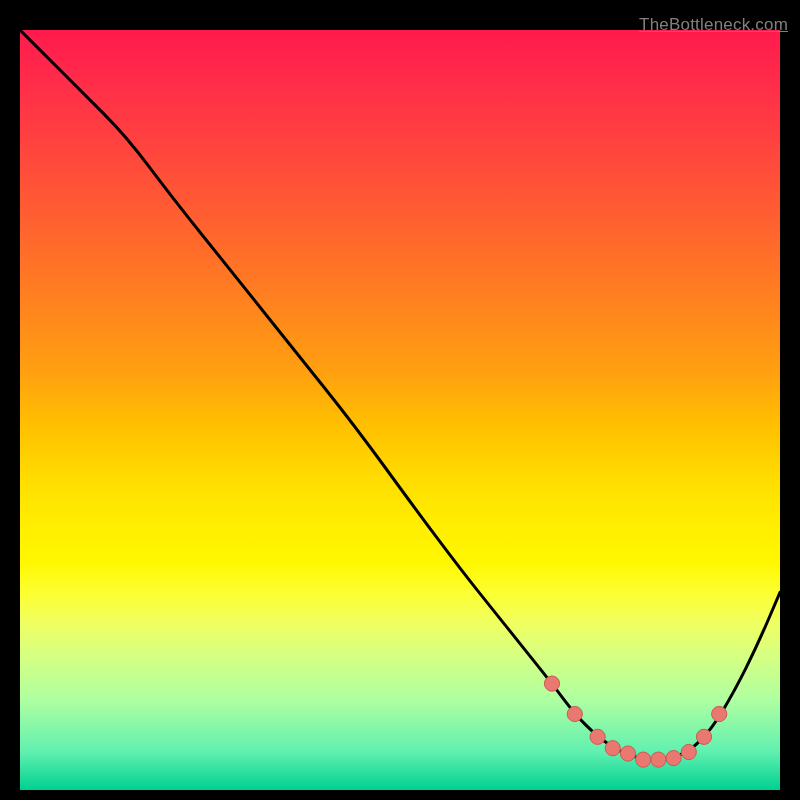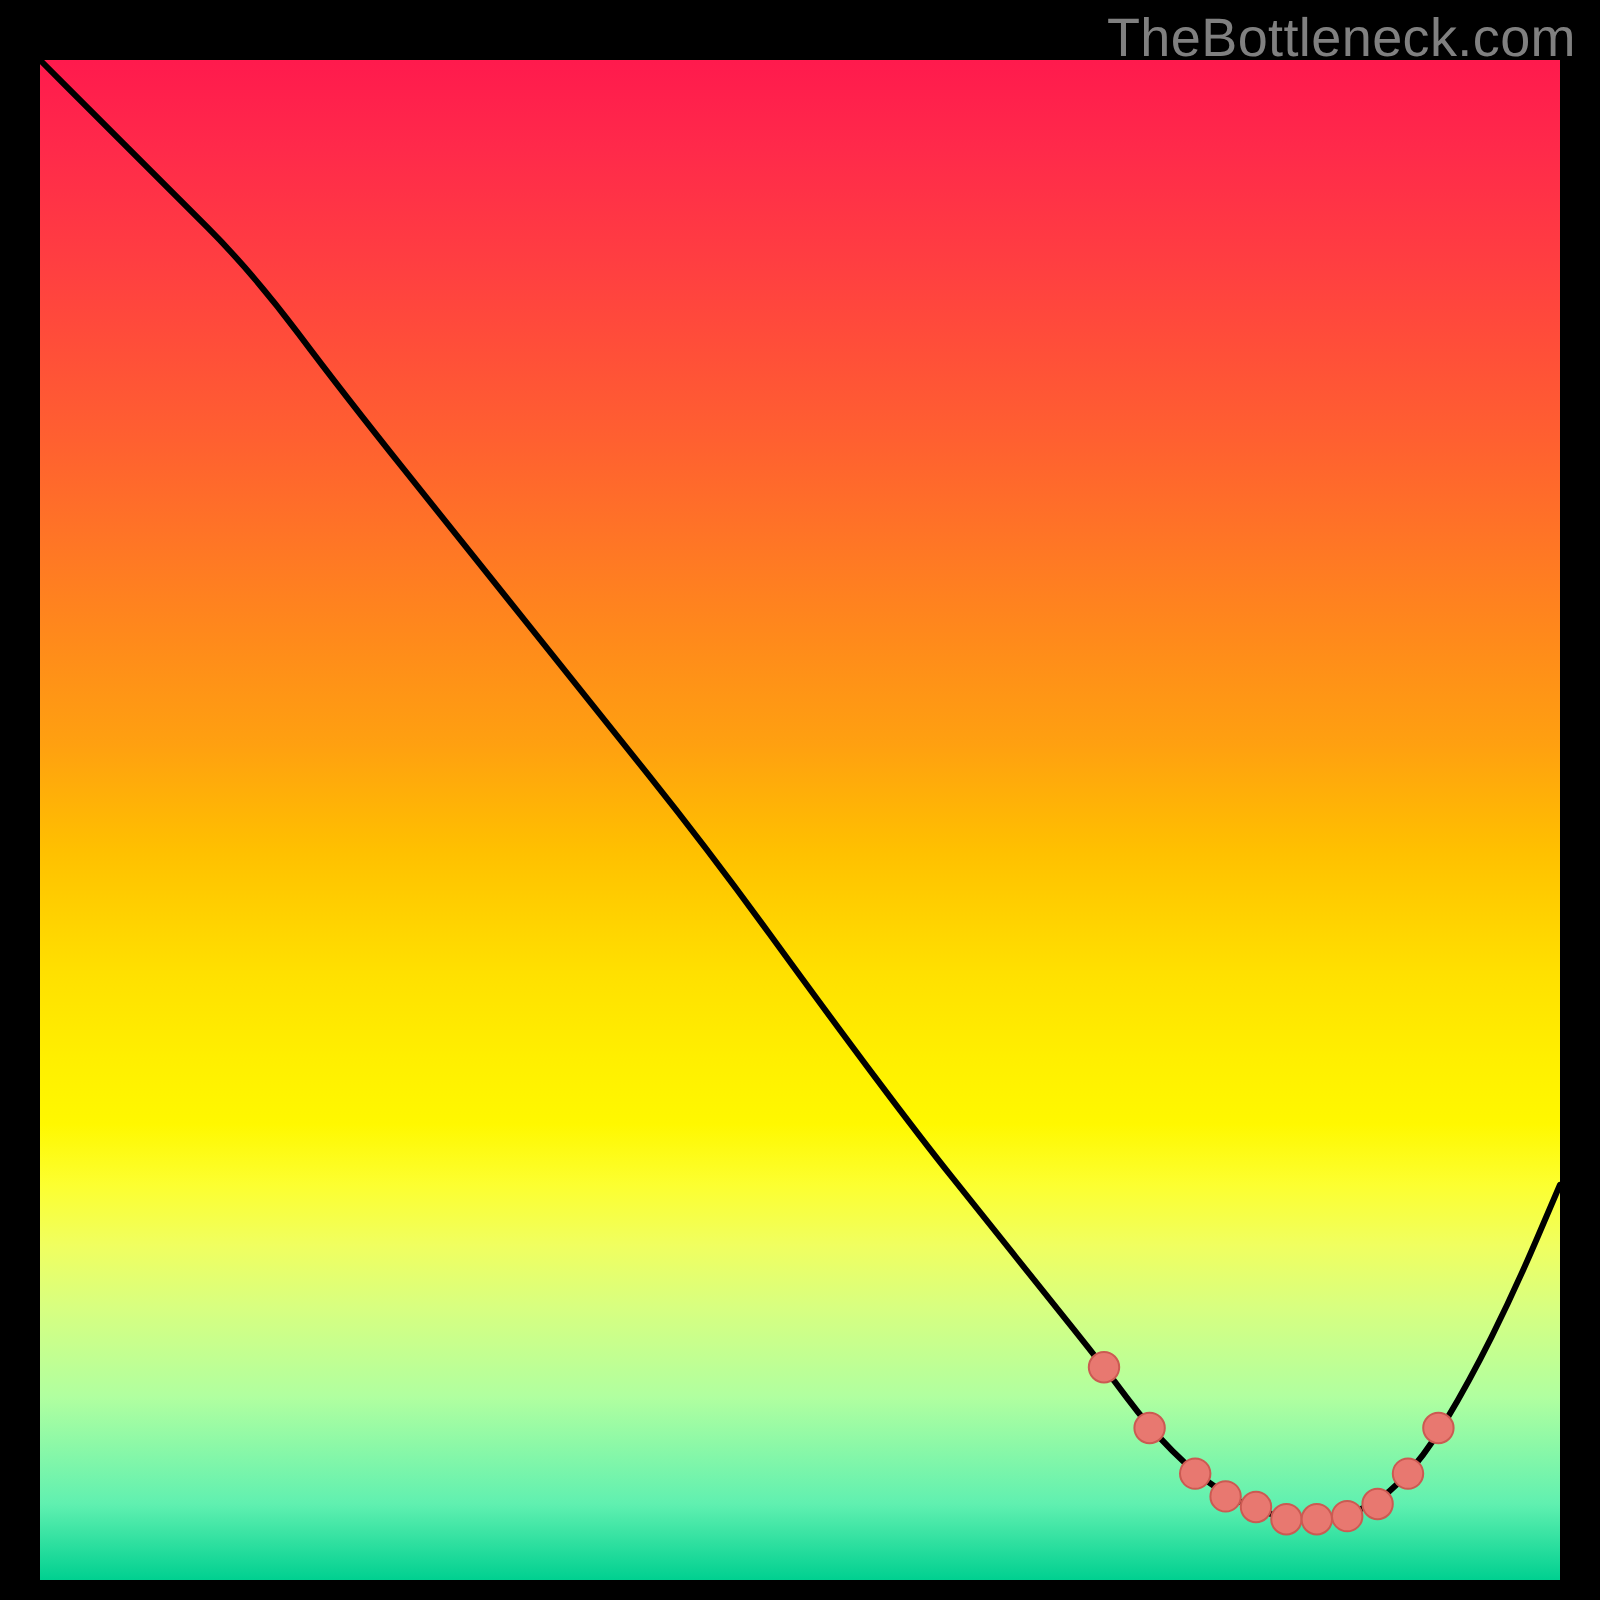--- a/index.html
+++ b/index.html
@@ -5,27 +5,28 @@
   * { margin: 0; padding: 0; box-sizing: border-box; }
   html, body { width: 800px; height: 800px; background: #000; overflow: hidden; }
   .frame {
     position: relative;
     width: 800px;
     height: 800px;
     background: #000;
   }
   .attribution {
     position: absolute;
-    top: 4px;
+    top: 15px;
     right: 12px;
     font-family: Arial, Helvetica, sans-serif;
-    font-size: 27px;
+    font-size: 17px;
     color: #808080;
     letter-spacing: 0.2px;
     z-index: 10;
+    text-decoration: underline;
   }
   .plot {
     position: absolute;
     left: 20px;
     top: 30px;
     width: 760px;
     height: 760px;
   }
   .gradient {
     position: absolute;

